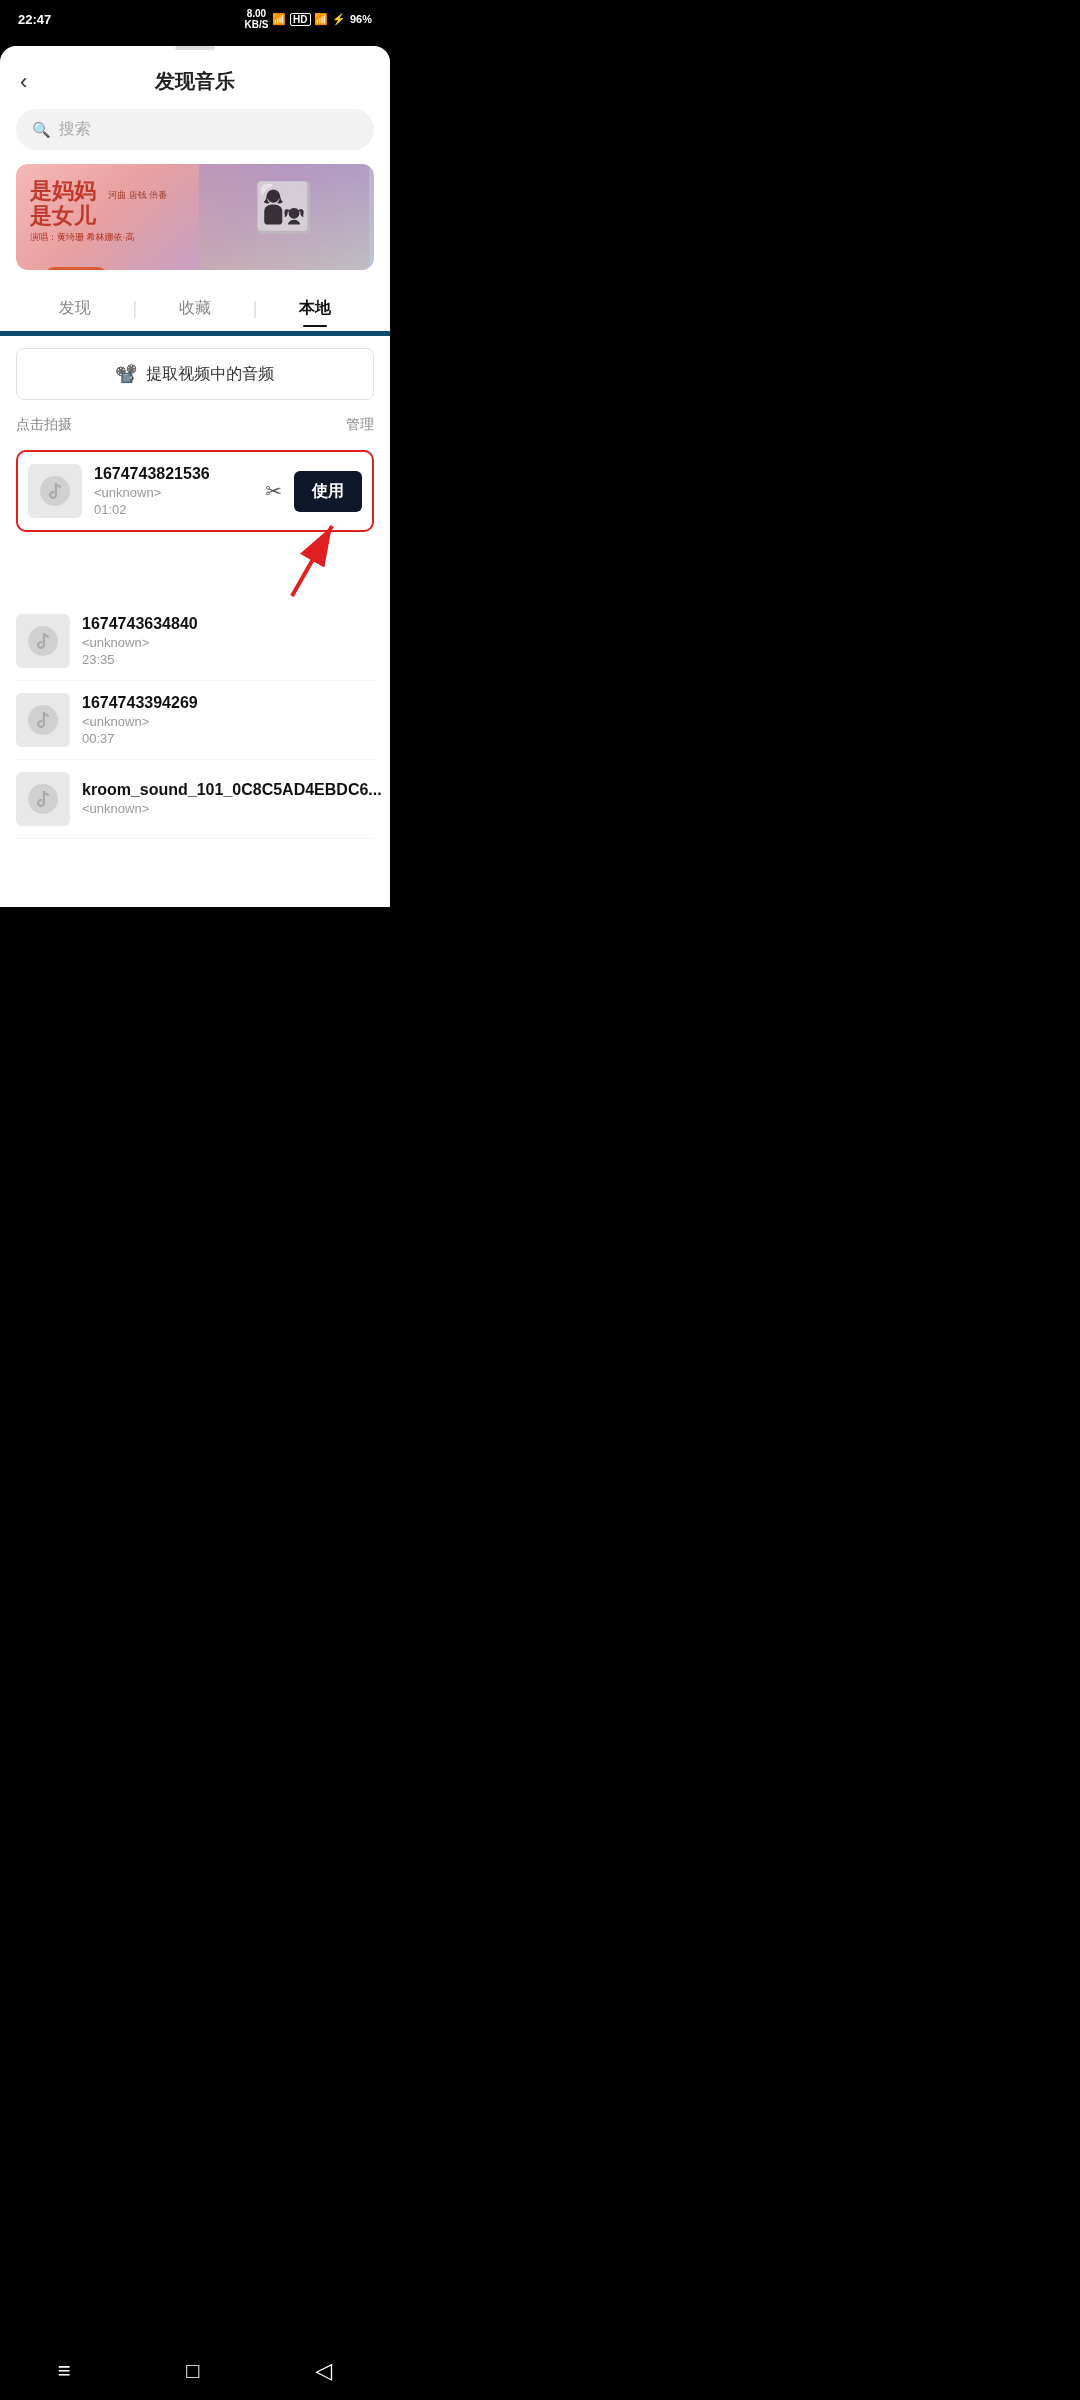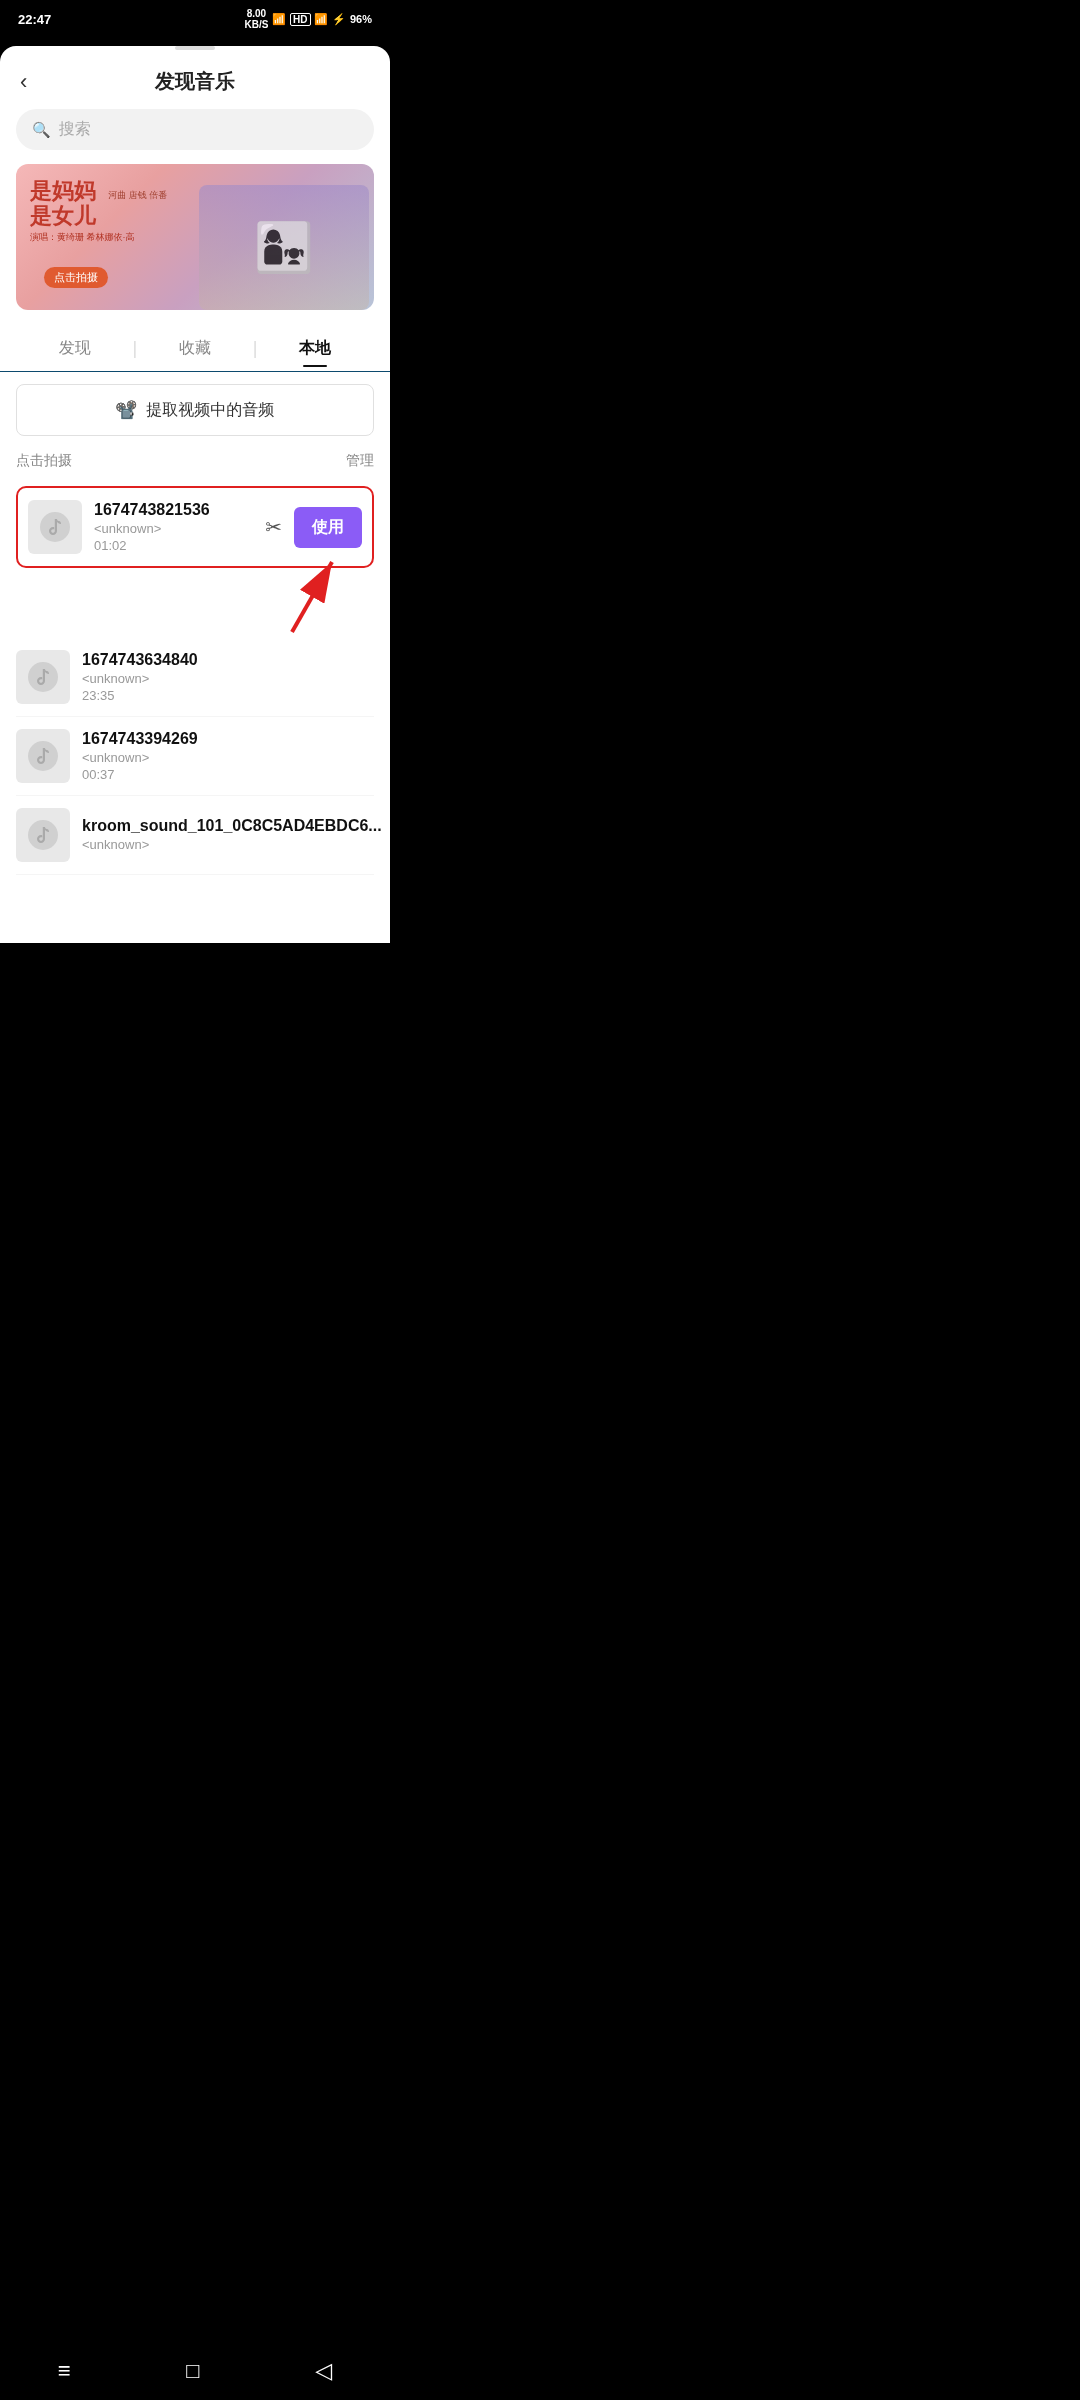--- a/index.html
+++ b/index.html
@@ -74,21 +74,21 @@
       padding: 10px 16px;
       gap: 8px;
     }
     .search-icon { color: #999; font-size: 15px; }
     .search-placeholder { color: #aaa; font-size: 16px; }
 
     .banner {
       margin: 0 16px 16px;
       border-radius: 12px;
       overflow: hidden;
-      height: 146px;
+      height: 106px;
       background: linear-gradient(135deg, #f5b8b8 0%, #e8a0a0 30%, #c9a0c0 60%, #b8c4d8 100%);
       position: relative;
       display: flex;
       align-items: center;
     }
     .banner-text {
       position: absolute;
       left: 14px;
       top: 14px;
     }
@@ -120,21 +120,21 @@
       align-items: flex-end;
       justify-content: center;
       overflow: hidden;
     }
 
     .tabs {
       display: flex;
       align-items: center;
       justify-content: space-around;
       padding: 4px 30px;
-      border-bottom: 1px solid #0c4a6e;
+      border-bottom: 5px solid #0c4a6e;
       margin-bottom: 12px;
     }
     .tab {
       padding: 8px 16px;
       font-size: 16px;
       color: #888;
       position: relative;
       cursor: pointer;
     }
     .tab.active {
@@ -218,21 +218,21 @@
     .music-artist { font-size: 13px; color: #999; margin-bottom: 2px; }
     .music-duration { font-size: 13px; color: #999; }
 
     .music-actions {
       display: flex;
       align-items: center;
       gap: 12px;
     }
     .scissors-icon { font-size: 20px; color: #555; cursor: pointer; }
     .use-btn {
-      background: #8b5cf6;
+      background: #0f172a;
       color: #fff;
       border: none;
       border-radius: 6px;
       padding: 10px 18px;
       font-size: 16px;
       font-weight: 600;
       cursor: pointer;
     }
 
     .bottom-nav {

